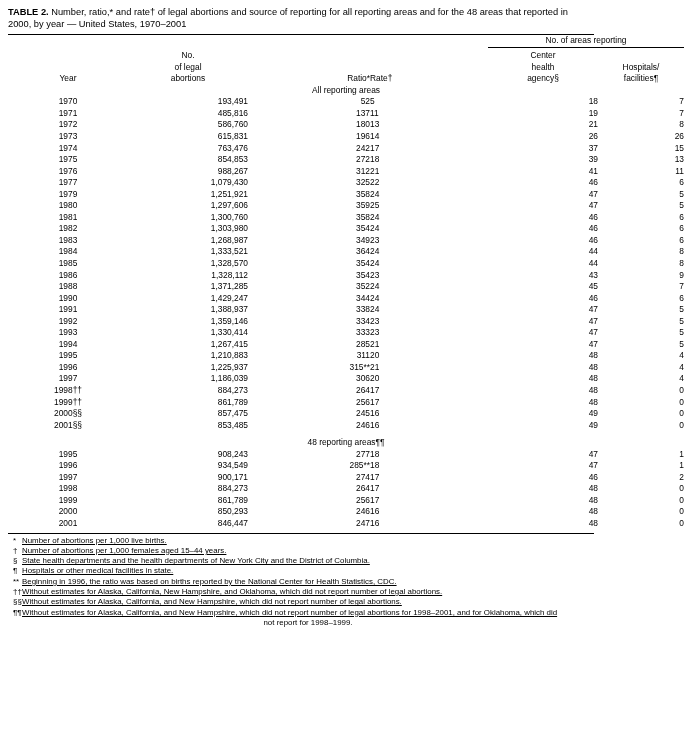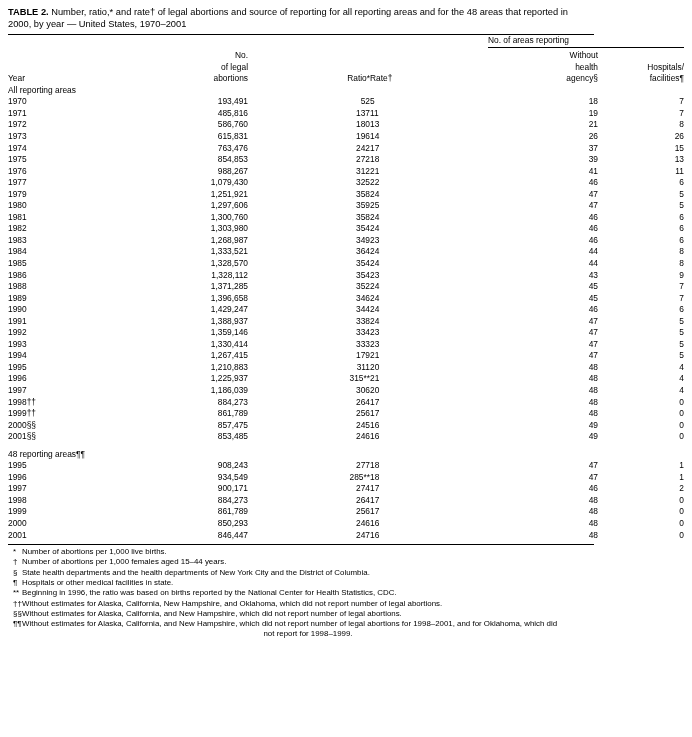--- a/index.html
+++ b/index.html
@@ -41,50 +41,52 @@
     margin: 0 8px;
     table-layout: fixed;
   }
   table.main td, table.main th {
     font-size: 8.4px;
     line-height: 11.55px;
     padding: 0;
     vertical-align: bottom;
     font-weight: normal;
   }
-  .col-year   { width: 120px; text-align: left; }
+  .col-year   { width: 120px; text-align: center; }
   .col-no     { width: 120px; text-align: right; padding-right: 36px; }
   .col-ratio  { width: 122px; text-align: right; padding-right: 40px; }
   .col-rate   { width: 118px; text-align: left; padding-right: 34px; }
   .col-cha    { width: 110px; text-align: right; padding-right: 36px; }
   .col-hosp   { width: 86px;  text-align: right; padding-right: 20px; }
 
   .hdr-span {
+    text-align: center;
     font-size: 8.4px;
     padding-bottom: 1px;
   }
   .hdr-span-wrap {
     display: block;
     border-bottom: 0.9px solid #000;
     padding-bottom: 1px;
     margin-bottom: 2px;
   }
   .hdr-cell { vertical-align: bottom; }
-  .hdr-line { display: block; }
+  .hdr-line { display: block; text-align: center; }
   .row-group-label { font-weight: bold; }
   .spacer-row td { height: 6px; line-height: 6px; font-size: 1px; }
   .footnotes {
     margin: 2px 8px 0 8px;
     font-size: 7.9px;
     line-height: 10.3px;
   }
   .fn {
     display: block;
     padding-left: 14px;
     text-indent: -9px;
+    text-decoration: underline;
   }
   .fn .mk {
     display: inline-block;
     width: 9px;
     text-indent: 0;
   }
   .fn-cont { display: block; padding-left: 14px; text-align: center; }
   .hdr-top-pad { height: 3px; }
 </style>
 </head>
@@ -117,21 +119,21 @@
       <tr>
         <th class="col-year hdr-cell">Year</th>
         <th class="col-no hdr-cell">
           <span class="hdr-line">No.</span>
           <span class="hdr-line">of legal</span>
           <span class="hdr-line">abortions</span>
         </th>
         <th class="col-ratio hdr-cell">Ratio*</th>
         <th class="col-rate hdr-cell">Rate†</th>
         <th class="col-cha hdr-cell">
-          <span class="hdr-line">Without</span>
+          <span class="hdr-line">Center</span>
           <span class="hdr-line">health</span>
           <span class="hdr-line">agency§</span>
         </th>
         <th class="col-hosp hdr-cell">
           <span class="hdr-line">Hospitals/</span>
           <span class="hdr-line">facilities¶</span>
         </th>
       </tr>
     </thead>
     <tbody id="table-body">
@@ -268,28 +270,20 @@
         </tr>
         <tr>
           <td class="col-year">1988</td>
           <td class="col-no">1,371,285</td>
           <td class="col-ratio">352</td>
           <td class="col-rate">24</td>
           <td class="col-cha">45</td>
           <td class="col-hosp">7</td>
         </tr>
         <tr>
-          <td class="col-year">1989</td>
-          <td class="col-no">1,396,658</td>
-          <td class="col-ratio">346</td>
-          <td class="col-rate">24</td>
-          <td class="col-cha">45</td>
-          <td class="col-hosp">7</td>
-        </tr>
-        <tr>
           <td class="col-year">1990</td>
           <td class="col-no">1,429,247</td>
           <td class="col-ratio">344</td>
           <td class="col-rate">24</td>
           <td class="col-cha">46</td>
           <td class="col-hosp">6</td>
         </tr>
         <tr>
           <td class="col-year">1991</td>
           <td class="col-no">1,388,937</td>
@@ -310,21 +304,21 @@
           <td class="col-year">1993</td>
           <td class="col-no">1,330,414</td>
           <td class="col-ratio">333</td>
           <td class="col-rate">23</td>
           <td class="col-cha">47</td>
           <td class="col-hosp">5</td>
         </tr>
         <tr>
           <td class="col-year">1994</td>
           <td class="col-no">1,267,415</td>
-          <td class="col-ratio">179</td>
+          <td class="col-ratio">285</td>
           <td class="col-rate">21</td>
           <td class="col-cha">47</td>
           <td class="col-hosp">5</td>
         </tr>
         <tr>
           <td class="col-year">1995</td>
           <td class="col-no">1,210,883</td>
           <td class="col-ratio">311</td>
           <td class="col-rate">20</td>
           <td class="col-cha">48</td>

